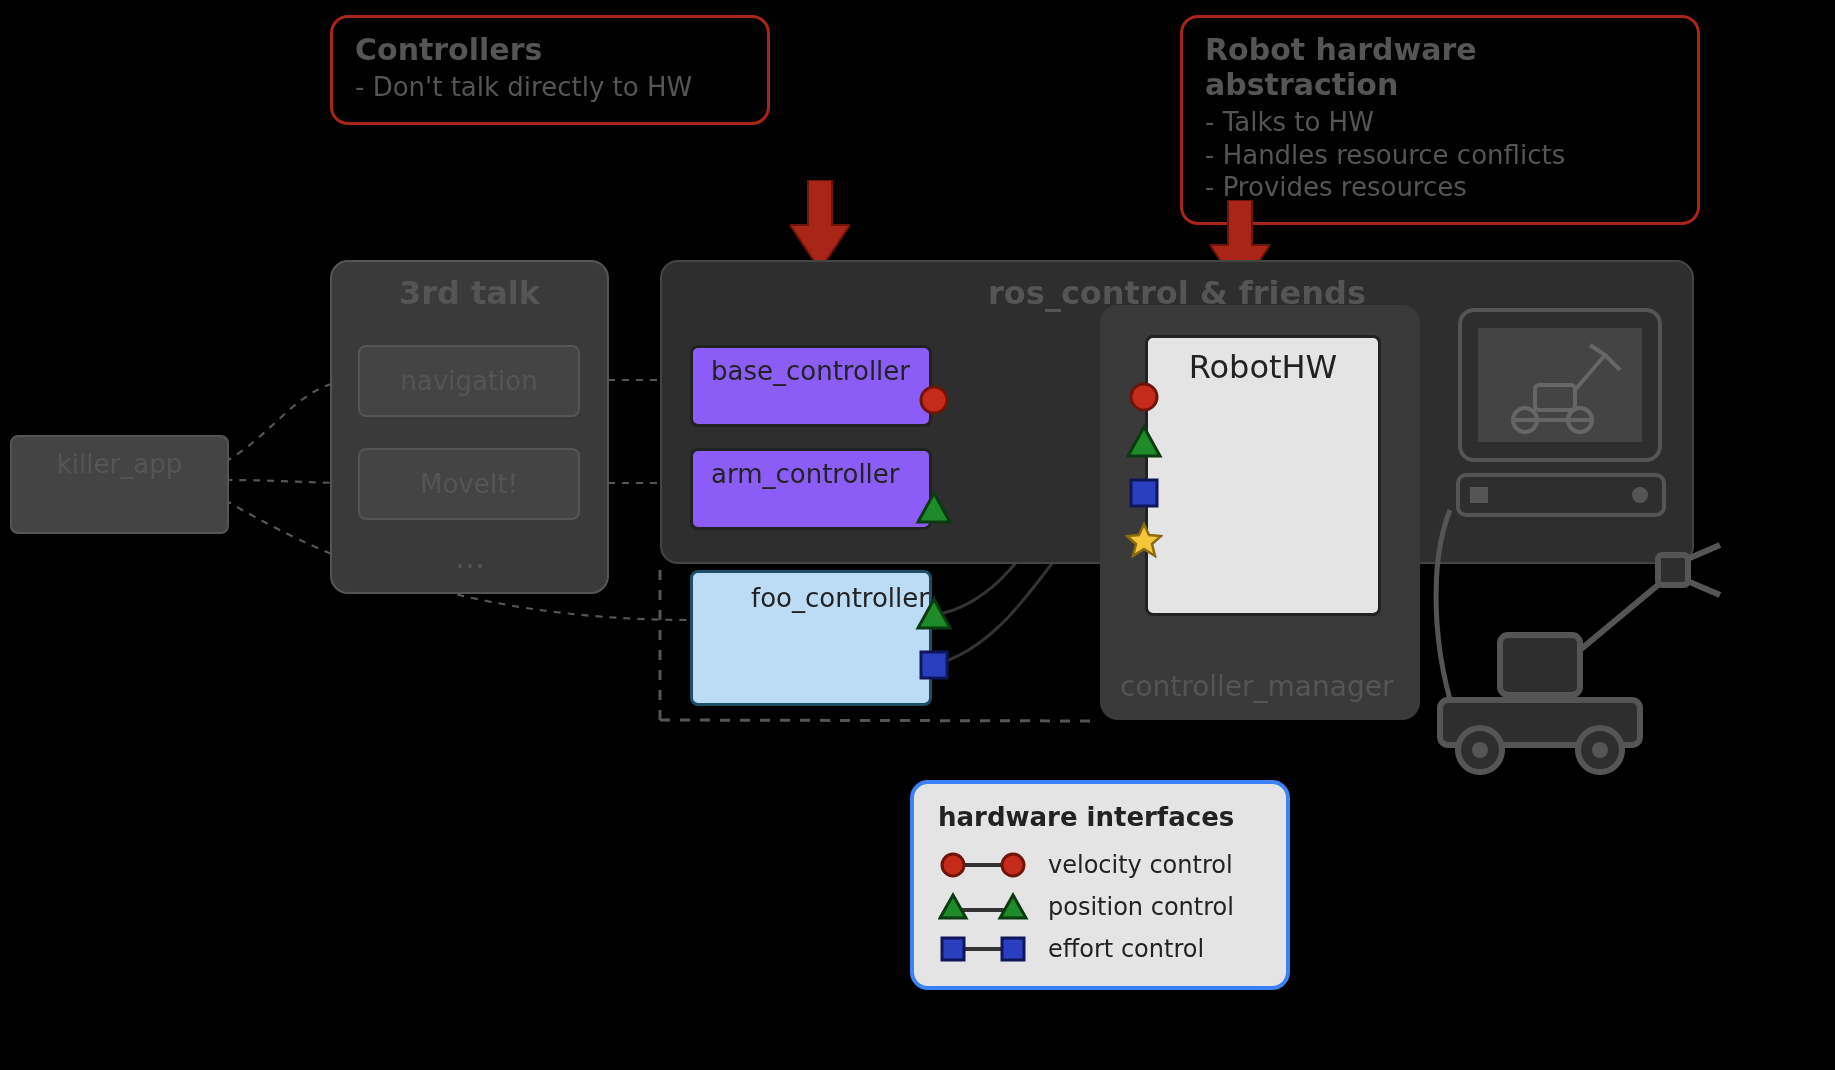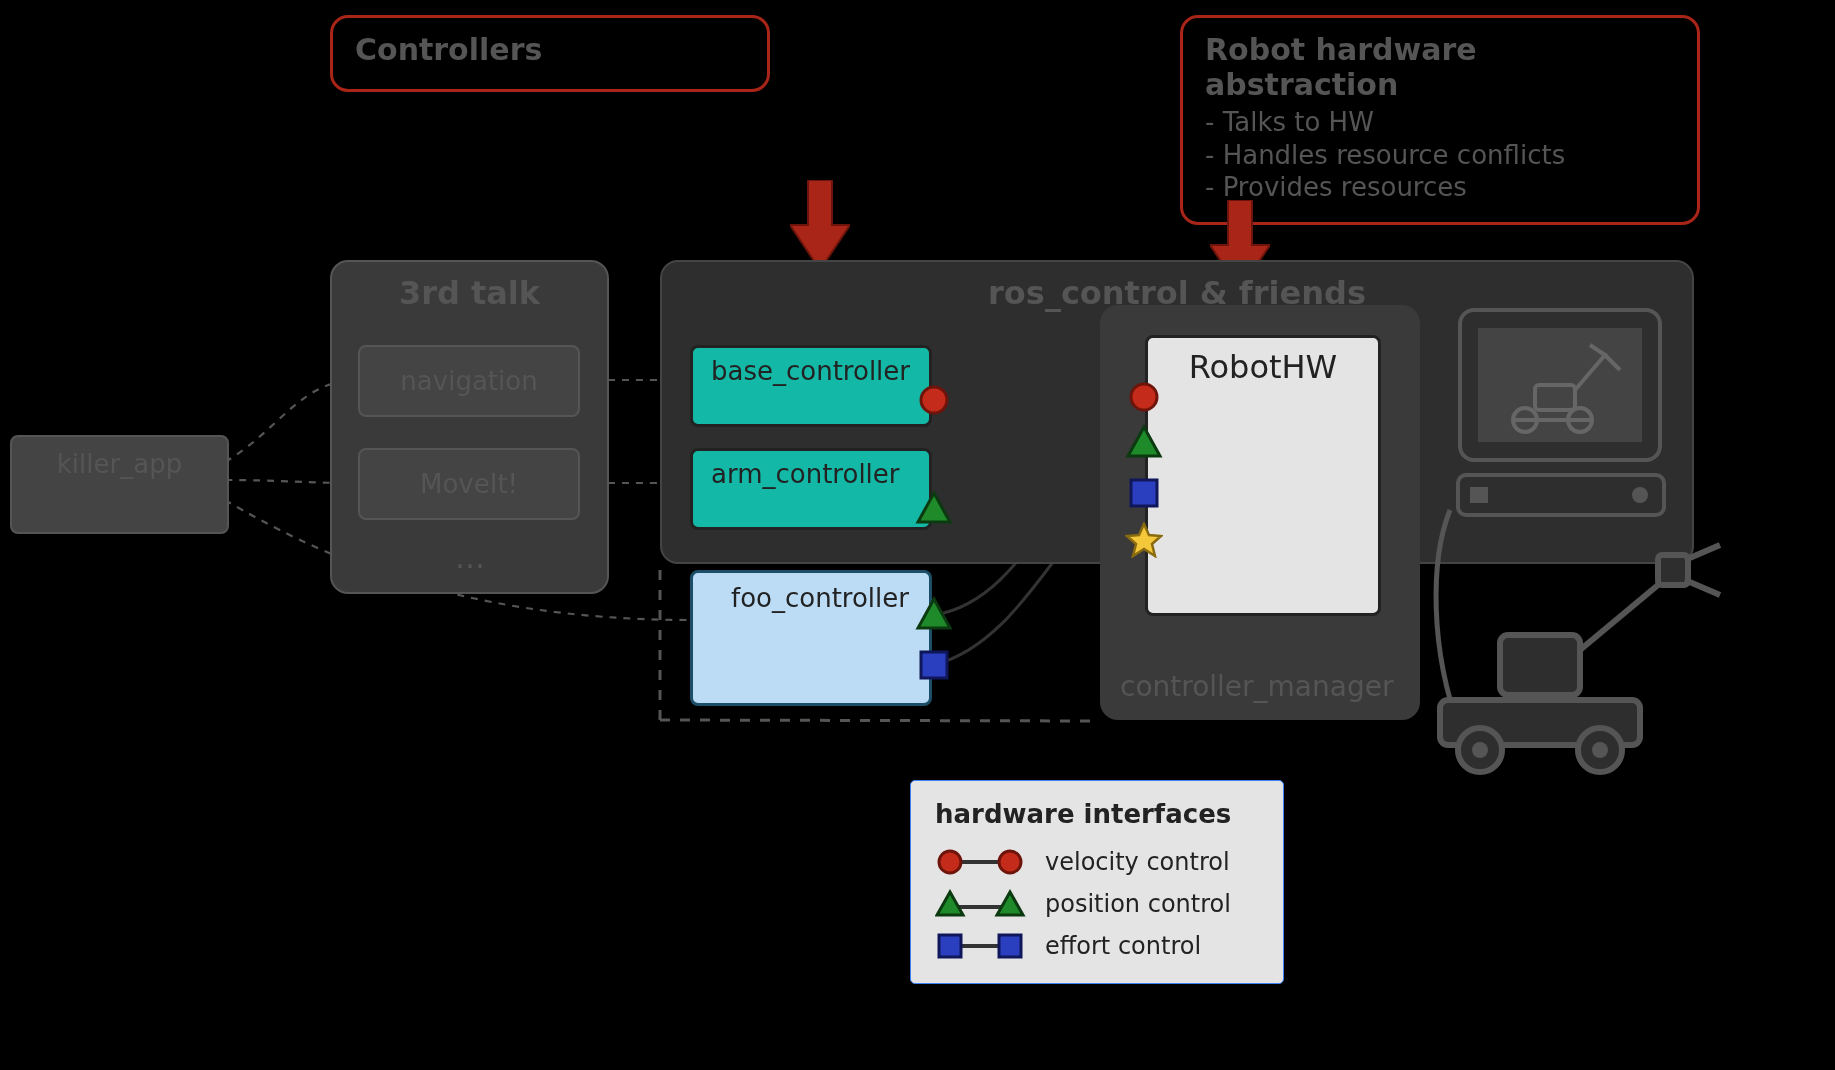--- a/index.html
+++ b/index.html
@@ -68,31 +68,31 @@
     align-items: center;
     justify-content: center;
     font-size: 26px;
   }
   .node-dark {
     background: #444;
     border: 2px solid #555;
     color: #555;
   }
   .node-light {
-    background: #14b8a6;
+    background: #8b5cf6;
     border: 3px solid #222;
     color: #222;
     justify-content: flex-start;
     padding-left: 18px;
   }
   .node-blue {
     background: #bcdcf5;
     border: 3px solid #1c4f67;
     color: #222;
-    justify-content: center;
+    justify-content: flex-end;
     padding-left: 18px;
   }
   .robot-hw {
     background: #e4e4e4;
     border: 3px solid #222;
     color: #222;
     position: absolute;
     border-radius: 8px;
     font-size: 32px;
     display: flex;
@@ -105,22 +105,22 @@
     font-size: 30px;
   }
   .cm-label {
     position: absolute;
     color: #555;
     font-size: 28px;
   }
   .legend {
     position: absolute;
     background: #e4e4e4;
-    border: 1px solid #3b82f6;
-    border-radius: 5px;
+    border: 4px solid #3b82f6;
+    border-radius: 18px;
     padding: 18px 28px 16px 24px;
     color: #222;
   }
   .legend .ltitle {
     font-size: 26px;
     font-weight: 700;
     margin-bottom: 12px;
   }
   .legend .row {
     display: flex;
@@ -168,20 +168,21 @@
       <path d="M 934 510 C 1020 510, 1060 444, 1129 444"></path>
 
       <path d="M 934 615 C 1030 600, 1060 460, 1129 444"></path>
 
       <path d="M 934 665 C 1030 640, 1070 500, 1129 493"></path>
     </g>
   </svg>
 
   <div class="callout" style="left:330px; top:15px; width:390px;">
     <div class="title">Controllers</div>
+    <div class="line">- Don't talk directly to HW</div>
   </div>
   <svg class="big-arrow" style="left:790px; top:180px;" viewBox="0 0 60 90">
     <path d="M18 0 H42 V45 H60 L30 90 L0 45 H18 Z" fill="#a82517" stroke="#6e140a" stroke-width="2"></path>
   </svg>
 
   <div class="callout" style="left:1180px; top:15px; width:470px;">
     <div class="title">Robot hardware abstraction</div>
     <div class="line">- Talks to HW</div>
     <div class="line">- Handles resource conflicts</div>
     <div class="line">- Provides resources</div>

